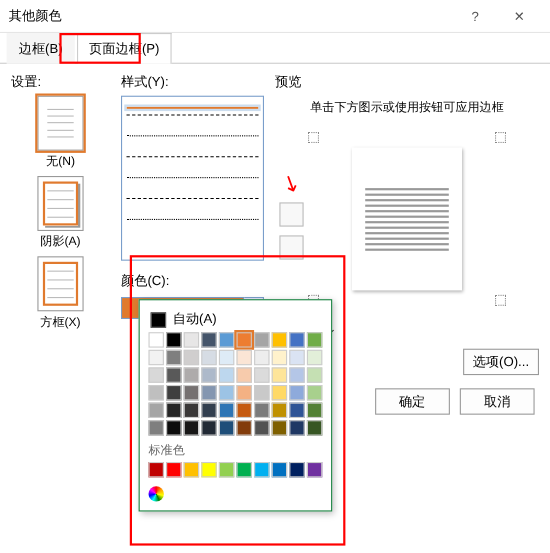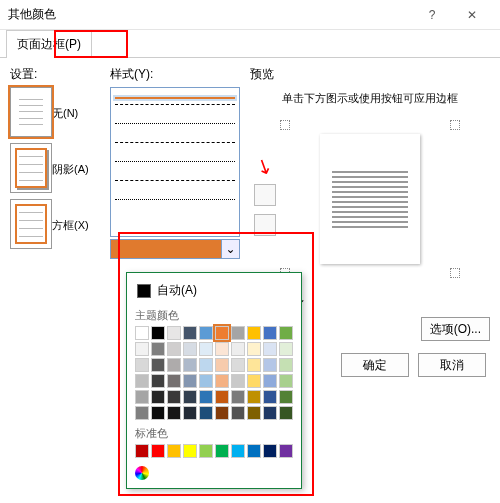--- a/index.html
+++ b/index.html
@@ -7,21 +7,21 @@
   .titlebar { display: flex; align-items: center; height: 30px; padding: 0 8px; border-bottom: 1px solid #e5e5e5; }
   .titlebar .title { flex: 1; }
   .titlebar .winbtn { width: 40px; text-align: center; color: #555; cursor: pointer; }
   .tabs { display: flex; border-bottom: 1px solid #ccc; height: 28px; align-items: flex-end; padding-left: 6px; }
   .tab { padding: 5px 10px; border: 1px solid transparent; border-bottom: none; cursor: pointer; position: relative; top: 1px; background: #f5f5f5; margin-right: 2px; }
   .tab.active { background: #fff; border-color: #ccc; }
   .content { display: flex; padding: 8px 10px 4px 10px; gap: 10px; }
   .col { display: flex; flex-direction: column; }
   .label { margin-bottom: 4px; }
   .settings { width: 90px; }
-  .setting-item { display: flex; flex-direction: row; align-items: center; margin-bottom: 6px; cursor: pointer; }
+  .setting-item { display: flex; flex-direction: column; align-items: center; margin-bottom: 6px; cursor: pointer; }
   .setting-item .thumb { width: 42px; height: 50px; border: 1px solid #999; background: #fff; position: relative; }
   .setting-item.sel .thumb { outline: 2px solid #e07a2e; }
   .setting-item .thumb.box::before { content:""; position:absolute; inset:4px; border:2px solid #e07a2e; }
   .setting-item .thumb.shadow::before { content:""; position:absolute; inset:4px; border:2px solid #e07a2e; box-shadow:2px 2px 0 #999; }
   .setting-item .thumb.threeD::before { content:""; position:absolute; inset:4px; border:2px solid #e07a2e; border-right-color:#b35; border-bottom-color:#b35; }
   .setting-item .thumb.custom::before { content:""; position:absolute; left:4px; top:4px; bottom:4px; width:2px; background:#e07a2e; }
   .setting-item .thumb .lines { position:absolute; inset:8px; display:flex; flex-direction:column; justify-content:space-around; }
   .setting-item .thumb .lines span { height:1px; background:#bbb; }
   .setting-item .cap { font-size: 11px; margin-top: 2px; }
   .style-col { width: 130px; }
@@ -68,20 +68,21 @@
 </head>
 <body>
 
 <div class="titlebar">
   <span class="title">其他颜色</span>
   <span class="winbtn">?</span>
   <span class="winbtn">✕</span>
 </div>
 
 <div class="tabs">
+  <div class="tab">边框(B)</div>
   <div class="tab active">页面边框(P)</div>
 </div>
 
 <div class="content">
   <div class="col settings">
     <div class="label">设置:</div>
     <div class="setting-item sel">
       <div class="thumb">
           <div class="lines">
             <span></span>
@@ -121,20 +122,21 @@
     <div class="label">样式(Y):</div>
     <div class="style-list">
       <div class="style-row sel"></div>
       <div class="style-row dash"></div>
       <div class="style-row dot"></div>
       <div class="style-row dash"></div>
       <div class="style-row dot"></div>
       <div class="style-row dash"></div>
       <div class="style-row dot"></div>
     </div>
+    <div class="label color-label">颜色(C):</div>
     <div class="color-combo">
       <div class="swatch" style="background: rgb(224, 122, 46);"></div>
       <div class="dropbtn">
           <span>⌄</span>
         </div>
     </div>
   </div>
 
   <div class="col preview-col">
     <div class="label">预览</div>
@@ -175,21 +177,20 @@
 <div class="btn-row">
   <span class="btn">确定</span>
   <span class="btn">取消</span>
 </div>
 
 <div class="picker">
   <div class="auto-row">
     <span class="sw"></span>
     <span>自动(A)</span>
   </div>
-  <div class="section-title">主题颜色</div>
   <div class="grid" id="theme-grid">
       <div class="c" style="background: rgb(255, 255, 255);"></div>
       <div class="c" style="background: rgb(0, 0, 0);"></div>
       <div class="c" style="background: rgb(231, 230, 230);"></div>
       <div class="c" style="background: rgb(68, 84, 106);"></div>
       <div class="c" style="background: rgb(91, 155, 213);"></div>
       <div class="c sel" style="background: rgb(237, 125, 49);"></div>
       <div class="c" style="background: rgb(165, 165, 165);"></div>
       <div class="c" style="background: rgb(255, 192, 0);"></div>
       <div class="c" style="background: rgb(68, 114, 196);"></div>

